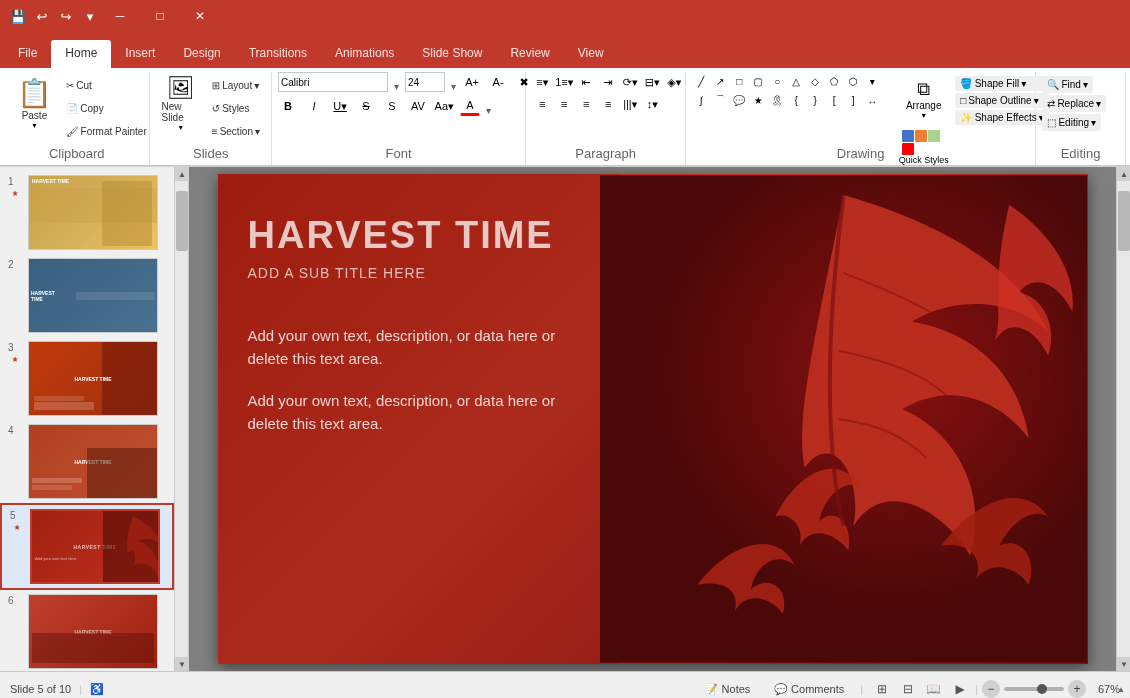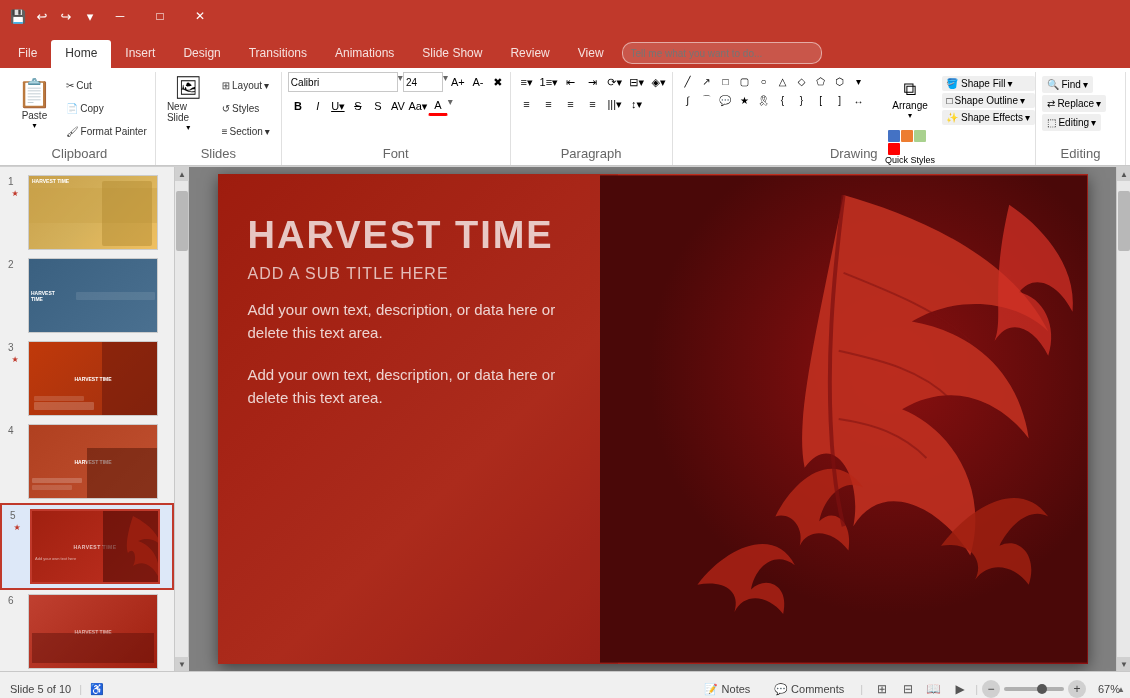--- a/index.html
+++ b/index.html
@@ -37,21 +37,21 @@
     .paste-btn { display: flex; flex-direction: column; align-items: center; padding: 4px 6px; cursor: pointer; border: 1px solid transparent; border-radius: 3px; }
     .paste-icon { font-size: 28px; color: #555; }
     .small-btns-col { display: flex; flex-direction: column; gap: 1px; padding-top: 2px; }
     .small-btn { height: 22px; padding: 0 4px; background: transparent; border: 1px solid transparent; border-radius: 2px; cursor: pointer; font-size: 10px; color: #333; display: flex; align-items: center; gap: 2px; white-space: nowrap; }
 
     
     .slides-group { min-width: 110px; }
 
     
     .font-group { min-width: 200px; }
-    .font-row { display: flex; align-items: flex-start; gap: 0; margin-bottom: 2px; }
+    .font-row { display: flex; align-items: flex-end; gap: 6px; margin-bottom: 2px; }
     .font-select { width: 110px; height: 20px; border: 1px solid #c8c8c8; font-size: 10px; padding: 0 2px; }
     .font-size-select { width: 40px; height: 20px; border: 1px solid #c8c8c8; font-size: 10px; padding: 0 2px; }
     .icon-btn { width: 20px; height: 20px; background: transparent; border: 1px solid transparent; border-radius: 2px; cursor: pointer; font-size: 11px; display: flex; align-items: center; justify-content: center; }
     .bold { font-weight: bold; }
     .italic { font-style: italic; }
     .underline { text-decoration: underline; }
 
     
     .para-group { min-width: 160px; }
 
@@ -85,21 +85,21 @@
     .slide-canvas {
       width: 870px;
       height: 490px;
       background: linear-gradient(135deg, #b02010 0%, #c03020 40%, #8b1010 100%);
       position: relative;
       overflow: hidden;
       box-shadow: 0 4px 15px rgba(0,0,0,0.5);
     }
     .slide-left { position: absolute; left: 0; top: 0; bottom: 0; width: 46%; padding: 40px 30px; display: flex; flex-direction: column; justify-content: flex-start; background: rgba(0,0,0,0.1); }
     .slide-title { font-size: 38px; font-weight: 900; color: rgba(255,255,255,0.75); letter-spacing: 2px; text-transform: uppercase; margin-bottom: 8px; }
-    .slide-subtitle { font-size: 16px; color: rgba(255,255,255,0.7); letter-spacing: 1px; text-transform: uppercase; margin-bottom: 16px; }
+    .slide-subtitle { font-size: 14px; color: rgba(255,255,255,0.7); letter-spacing: 1px; text-transform: uppercase; margin-bottom: 44px; }
     .slide-body-text { font-size: 15px; color: rgba(255,255,255,0.8); margin-bottom: 20px; line-height: 1.5; }
 
     
     .leaf-decoration {
       position: absolute;
       right: 0;
       top: 0;
       bottom: 0;
       width: 56%;
       overflow: hidden;
@@ -186,23 +186,20 @@
   <div class="ribbon-tabs">
     <div class="ribbon-tab">File</div>
     <div class="ribbon-tab active">Home</div>
     <div class="ribbon-tab">Insert</div>
     <div class="ribbon-tab">Design</div>
     <div class="ribbon-tab">Transitions</div>
     <div class="ribbon-tab">Animations</div>
     <div class="ribbon-tab">Slide Show</div>
     <div class="ribbon-tab">Review</div>
     <div class="ribbon-tab">View</div>
-    <div style="margin-left:4px; display:flex; align-items:center; padding-bottom:4px;">
-      <input type="text" placeholder="Tell me what you want to do..." style="width: 200px; height: 22px; border: 1px solid rgba(255, 255, 255, 0.5); border-radius: 10px; background: rgba(255, 255, 255, 0.15); color: white; padding: 0px 24px 0px 8px; font-size: 10px; outline: none;">
-    </div>
   </div>
 
   <div class="ribbon-content">
 
     <div class="ribbon-group clipboard-group">
       <div class="ribbon-group-content">
         <div class="paste-btn">
           <span class="paste-icon">📋</span>
           <span style="font-size:10px;color:#333;">Paste</span>
           <span style="font-size:8px;">▾</span>

